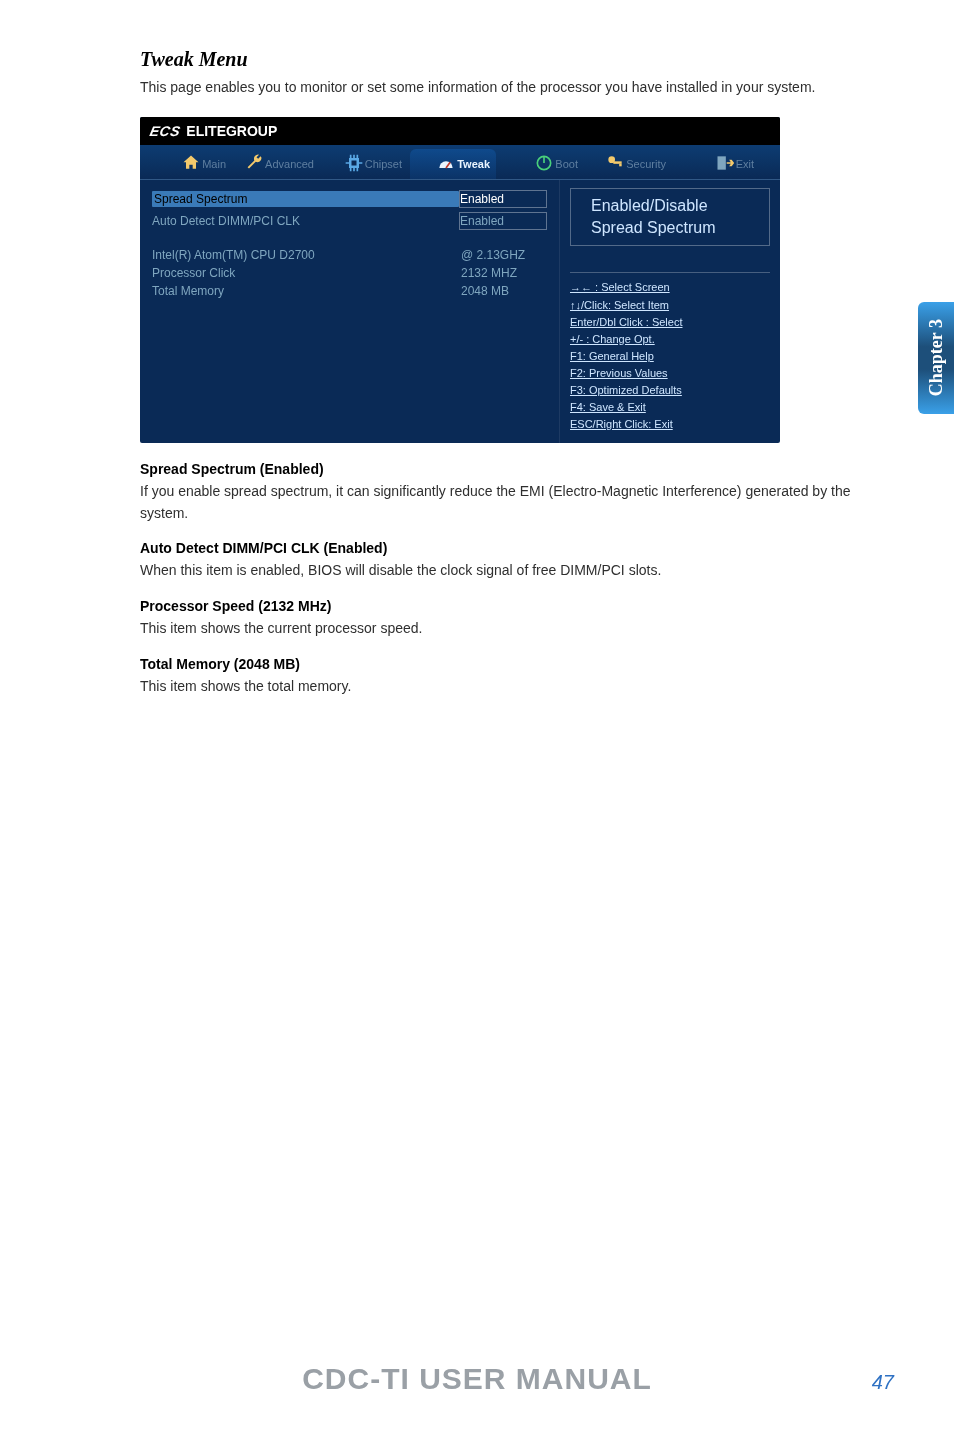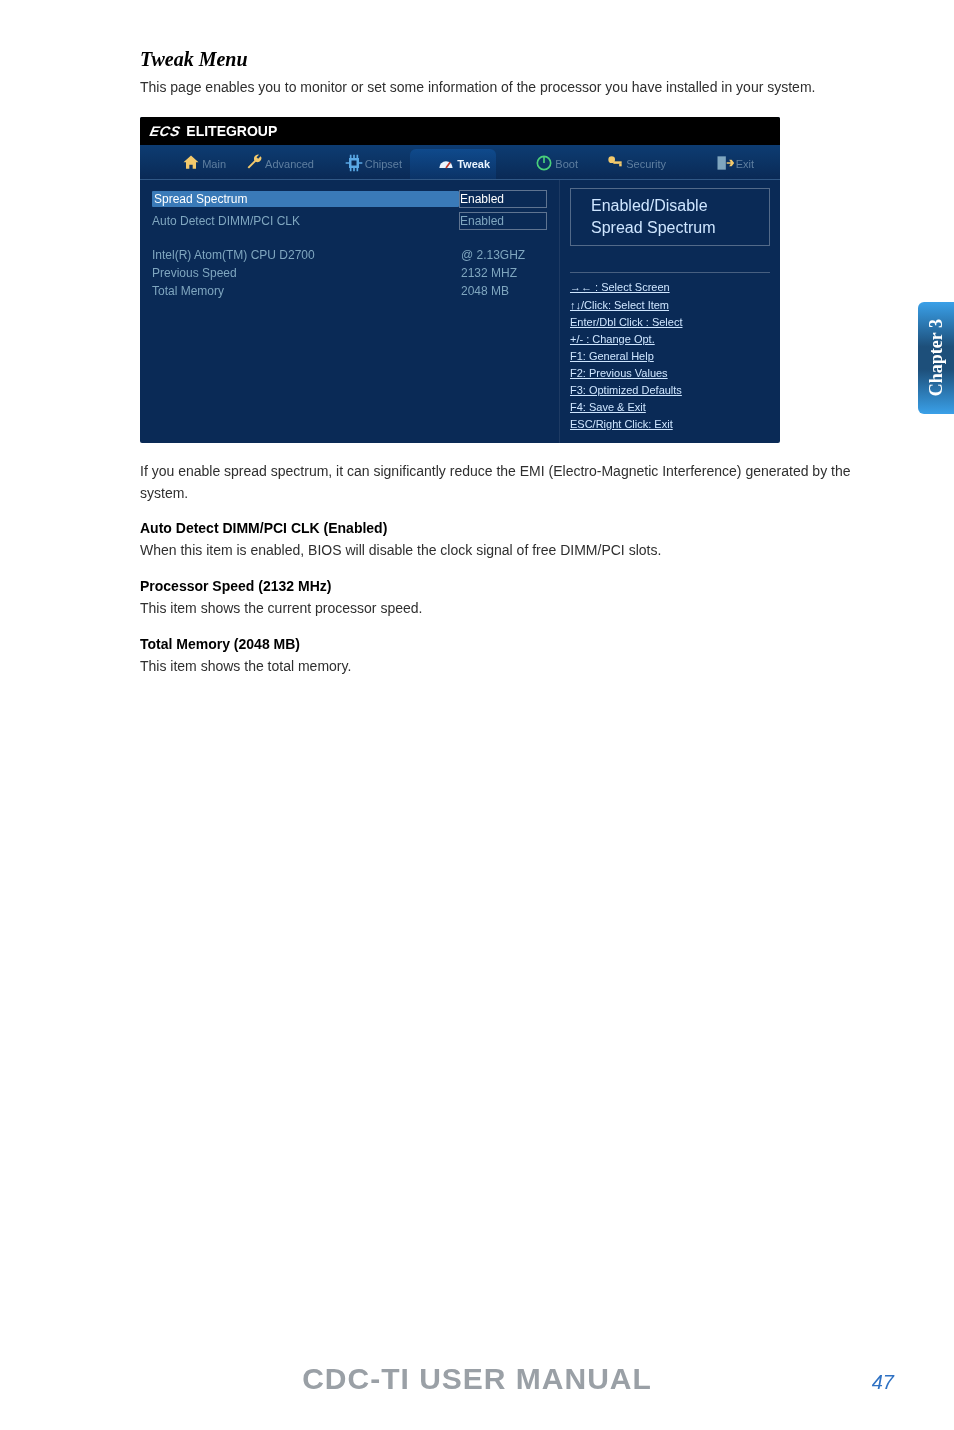--- a/index.html
+++ b/index.html
@@ -31,21 +31,21 @@
   .tab.active .tab-label{color:#e8f4ff;font-weight:bold;}
   .bios-body{display:flex;min-height:230px;}
   .bios-left{flex:1 1 auto;padding:10px 12px;}
   .bios-right{width:200px;padding:8px 10px 10px 10px;border-left:1px solid rgba(255,255,255,0.08);}
   .bios-right-box{border:1px solid rgba(255,255,255,0.3);padding:6px 20px;margin-bottom:26px;font-size:16px;line-height:1.4;color:#cfe6ff;}
   .bios-help{font-size:11px;line-height:1.55;color:#cfe6ff;border-top:1px solid rgba(255,255,255,.25);padding-top:6px;text-decoration:underline;}
   .bios-row{display:flex;align-items:center;margin-bottom:4px;}
   .bios-row .k{flex:1 1 auto;color:var(--bios-text);}
   .bios-row .v{min-width:86px;text-align:left;color:#d6e9ff;}
   .bios-row .v.box{background:#0a2a56;border:1px solid rgba(255,255,255,0.35);padding:1px 0;color:#fff;}
-  .bios-row.sel .k{background:#3a7ab8;color:#ffffff;padding:1px 2px;border-radius:1px;}
+  .bios-row.sel .k{background:#3a7ab8;color:#000000;padding:1px 2px;border-radius:1px;}
   .bios-row.dim .k,.bios-row.dim .v{color:var(--bios-dim);}
   .block-gap{height:14px;}
   
   .entry{margin-top:18px;}
   .entry h4{margin:16px 0 4px 0;font-size:14px;font-weight:bold;color:#000;}
   .entry p{margin:0;line-height:1.55;color:var(--muted);font-size:14px;}
   
   .side-tab{position:absolute;right:0;top:302px;width:36px;height:112px;background:linear-gradient(180deg,#3aa0e8,#1d4f7a 40%,#1d4f7a 60%,#3aa0e8);border-top-left-radius:6px;border-bottom-left-radius:6px;display:flex;align-items:center;justify-content:center;}
   .side-tab span{color:#fff;font-family:Georgia,'Times New Roman',serif;font-weight:bold;font-size:18px;writing-mode:vertical-rl;transform:rotate(180deg);}
   
@@ -151,21 +151,21 @@
           <div class="bios-row dim">
             <div class="k">Auto Detect DIMM/PCI CLK</div>
             <div class="v box">Enabled</div>
           </div>
           <div class="block-gap"></div>
           <div class="bios-row dim">
             <div class="k">Intel(R) Atom(TM) CPU D2700</div>
             <div class="v">@ 2.13GHZ</div>
           </div>
           <div class="bios-row dim">
-            <div class="k">Previous Speed</div>
+            <div class="k">Processor Click</div>
             <div class="v">2132 MHZ</div>
           </div>
           <div class="bios-row dim">
             <div class="k">Total Memory</div>
             <div class="v">2048 MB</div>
           </div>
         </div>
       <div class="bios-right">
         <div class="bios-right-box">Enabled/Disable Spread Spectrum</div>
         <div class="bios-help" id="bios-help">
@@ -177,20 +177,21 @@
             <div>F2: Previous Values</div>
             <div>F3: Optimized Defaults</div>
             <div>F4: Save &amp; Exit</div>
             <div>ESC/Right Click: Exit</div>
           </div>
       </div>
     </div>
   </div>
 
   <div class="entry" id="entries">
+      <h4>Spread Spectrum (Enabled)</h4>
       <p>If you enable spread spectrum, it can significantly reduce the EMI (Electro-Magnetic Interference) generated by the system.</p>
       <h4>Auto Detect DIMM/PCI CLK (Enabled)</h4>
       <p>When this item is enabled, BIOS will disable the clock signal of free DIMM/PCI slots.</p>
       <h4>Processor Speed (2132 MHz)</h4>
       <p>This item shows the current processor speed.</p>
       <h4>Total Memory (2048 MB)</h4>
       <p>This item shows the total memory.</p>
     </div>
 
   <div class="side-tab">

